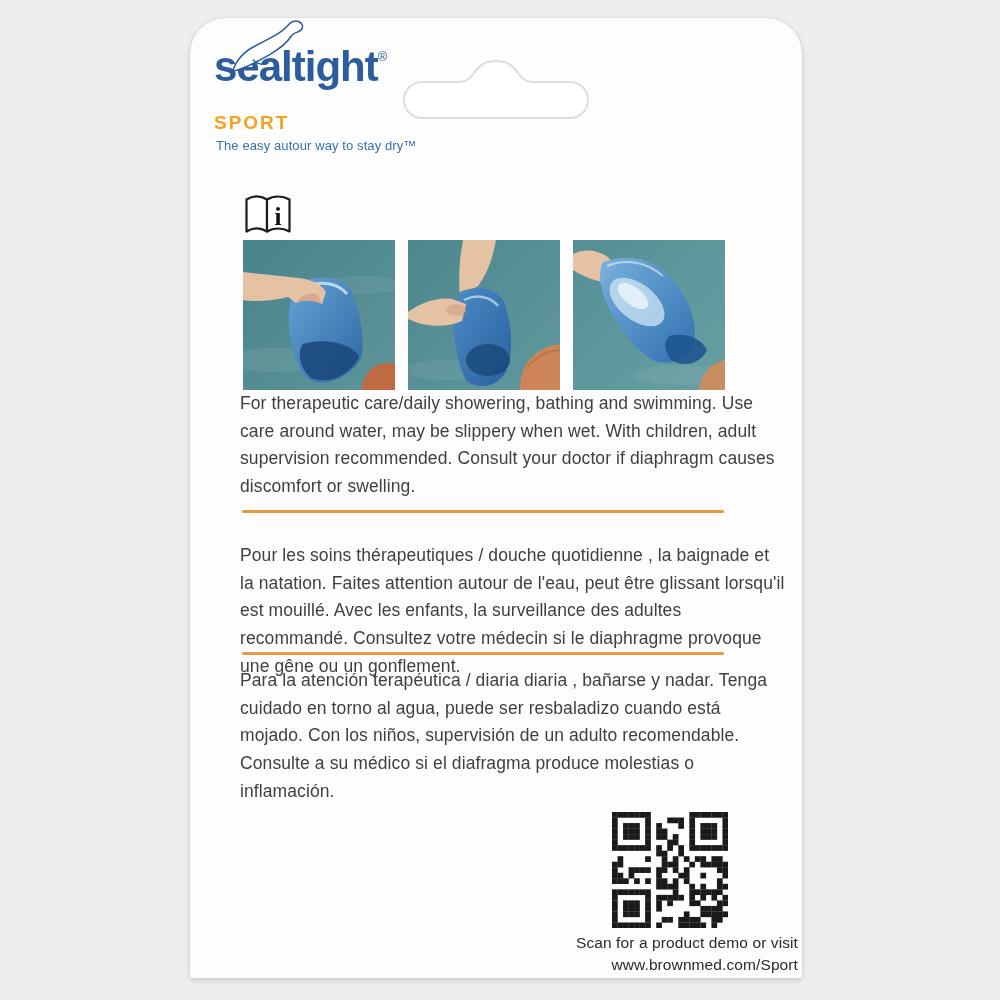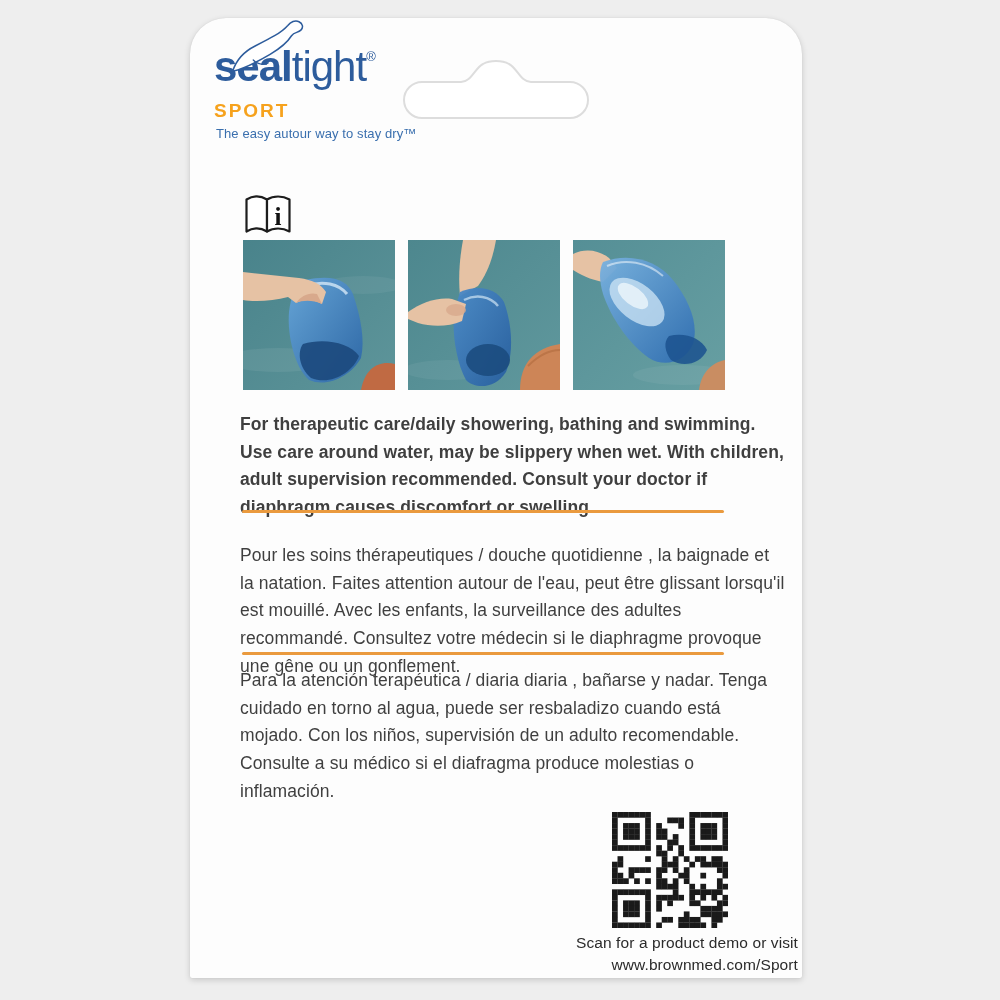--- a/index.html
+++ b/index.html
@@ -21,44 +21,44 @@
   
   .hang-slot { position: absolute; left: 212px; top: 40px; width: 188px; height: 64px; }
 
   
   .logo { position: absolute; left: 24px; top: 28px; width: 260px; }
   .brand-line {
     font-size: 42px; line-height: 1; letter-spacing: -1px;
     color: var(--brand_blue, #2d5c9c); position: relative; z-index: 1;
   }
   .brand-seal { font-weight: 700; }
-  .brand-tight { font-weight: 400; }
+  .brand-tight { font-weight: 700; }
   .reg { font-size: 13px; vertical-align: 20px; letter-spacing: 0; }
   .seal-mark { position: absolute; left: 14px; top: -28px; width: 86px; height: 56px; z-index: 2; }
   .subbrand {
-    margin-top: 12px; font-size: 19px; font-weight: 700;
+    margin-top: 24px; font-size: 19px; font-weight: 700;
     letter-spacing: 2px; color: var(--brand_orange, #f6a21d);
   }
   .tagline {
     margin-top: 4px; margin-left: 2px; font-size: 13px; font-weight: 500;
     color: var(--tagline_blue, #3a6fae); letter-spacing: 0.1px;
   }
 
   .booklet { position: absolute; left: 54px; top: 174px; width: 48px; height: 46px; }
 
   .photos { position: absolute; left: 53px; top: 222px; display: flex; gap: 13px; }
   .photo { width: 152px; height: 150px; overflow: hidden; background: #4f888f; }
   .photo svg { display: block; }
 
   .para {
     position: absolute; left: 50px; width: 545px;
     font-size: 17.5px; line-height: 1.58; letter-spacing: 0.1px;
     color: var(--text_dark, #3f3f3f);
   }
-  .para-en { top: 393px; font-weight: bold; }
+  .para-en { top: 372px; }
   .para-fr { top: 524px; }
   .para-es { top: 649px; }
 
   .divider {
     position: absolute; left: 52px; width: 482px; height: 3px;
     background: var(--divider_orange, #ea9a3e); border-radius: 2px;
   }
   .divider-1 { top: 492px; }
   .divider-2 { top: 634px; }
 

